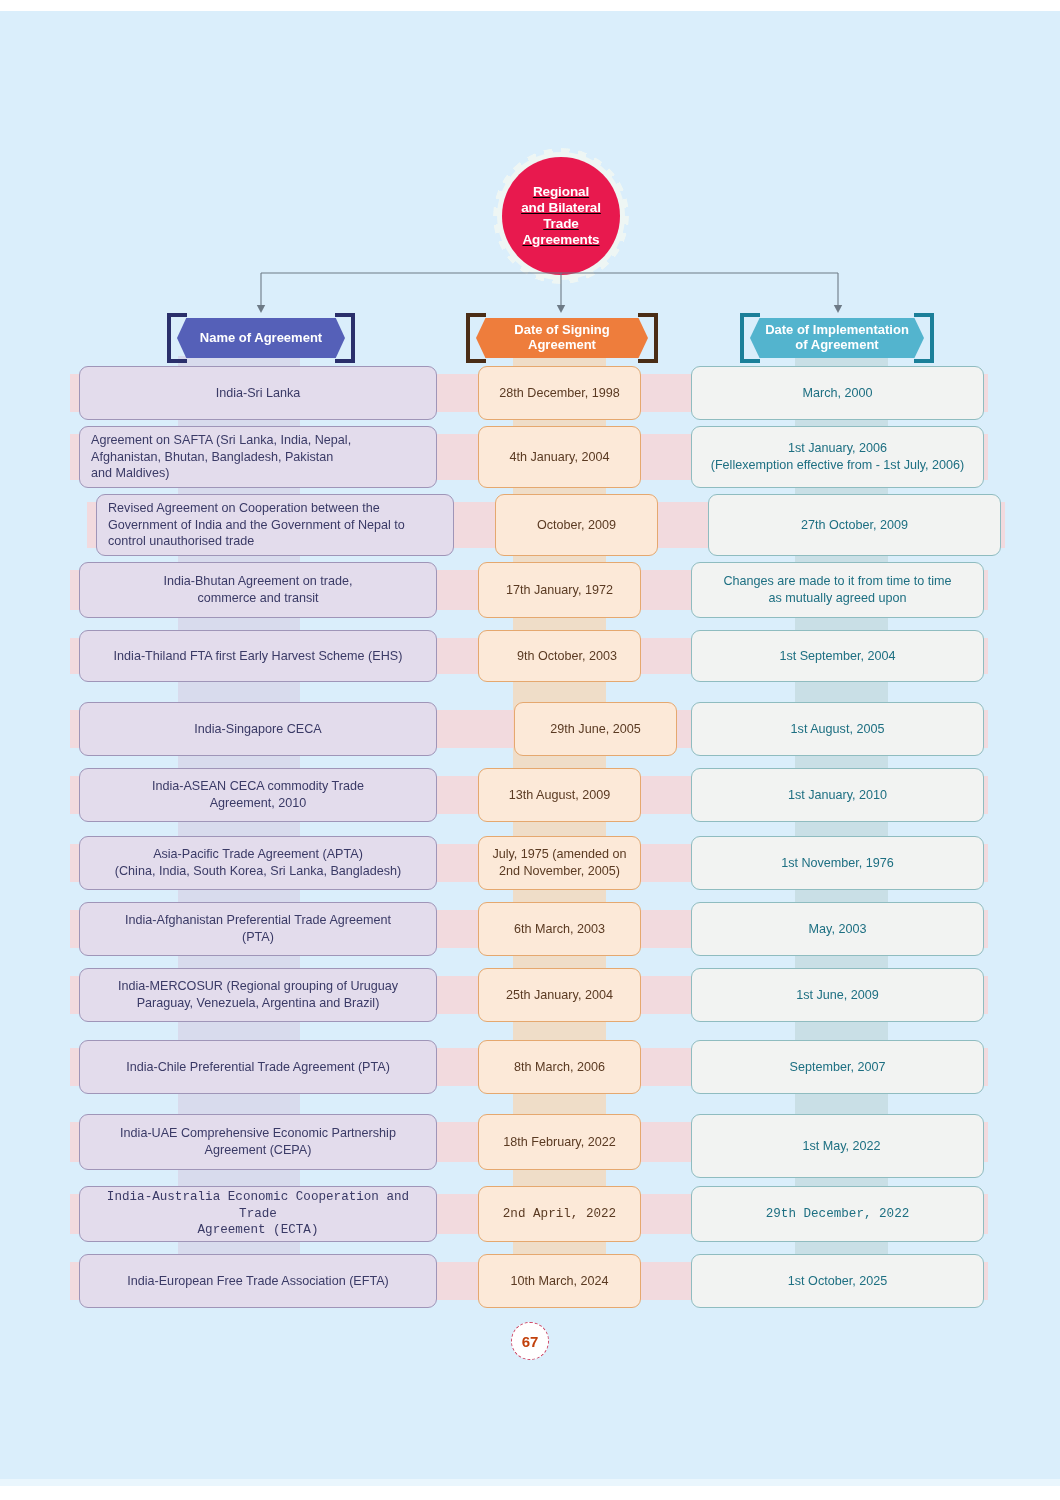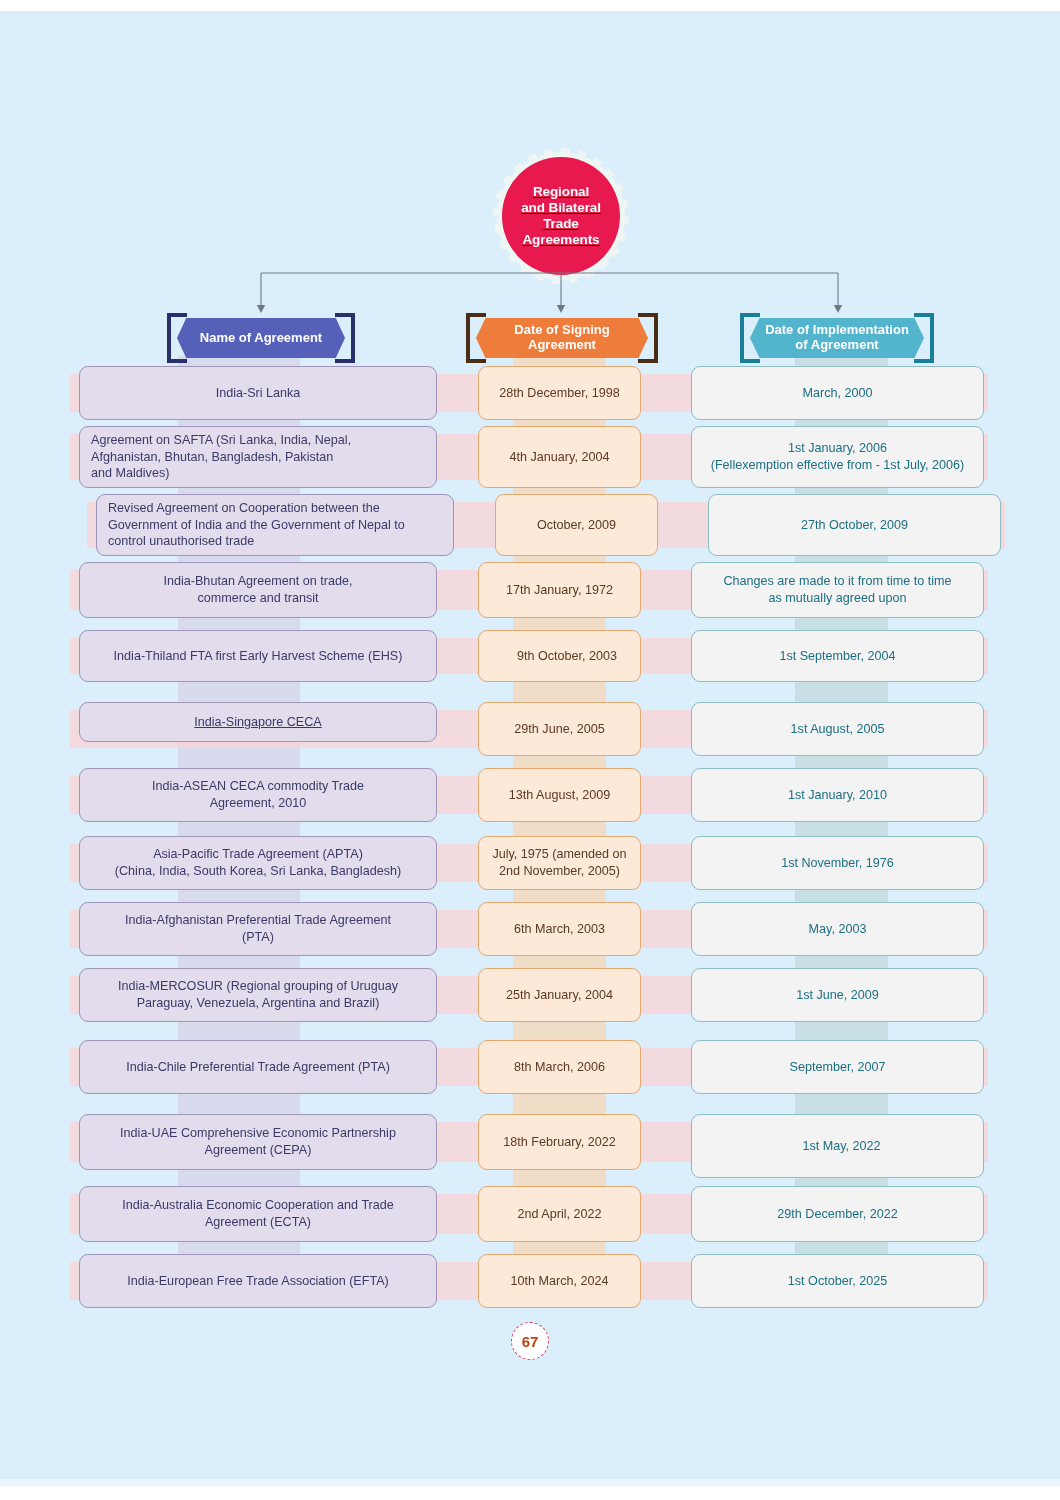--- a/index.html
+++ b/index.html
@@ -298,22 +298,22 @@
 as mutually agreed upon</div>
       </div>
       <div class="row" style="height: 66px; position: absolute; top: 264px; left: 0px;">
         <div class="hstripe" style="top: 8px; height: 36px;"></div>
         <div class="cell c1" style="top: 0px; height: 52px;">India-Thiland FTA first Early Harvest Scheme (EHS)</div>
         <div class="cell c2" style="top: 0px; height: 52px; padding-left: 23px;">9th October, 2003</div>
         <div class="cell c3" style="top: 0px; height: 52px;">1st September, 2004</div>
       </div>
       <div class="row" style="height: 68px; position: absolute; top: 336px; left: 0px;">
         <div class="hstripe" style="top: 8px; height: 38px;"></div>
-        <div class="cell c1" style="top: 0px; height: 40px; text-decoration: underline;">India-Singapore CECA</div>
-        <div class="cell c2" style="top: 0px; height: 54px;">29th June, 2005</div>
+        <div class="cell c1" style="top: 0px; height: 54px;">India-Singapore CECA</div>
+        <div class="cell c2" style="top: 0px; height: 54px; margin-left: 36px;">29th June, 2005</div>
         <div class="cell c3" style="top: 0px; height: 54px;">1st August, 2005</div>
       </div>
       <div class="row" style="height: 68px; position: absolute; top: 402px; left: 0px;">
         <div class="hstripe" style="top: 8px; height: 38px;"></div>
         <div class="cell c1" style="top: 0px; height: 54px;">India-ASEAN CECA commodity Trade
 Agreement, 2010</div>
         <div class="cell c2" style="top: 0px; height: 54px;">13th August, 2009</div>
         <div class="cell c3" style="top: 0px; height: 54px;">1st January, 2010</div>
       </div>
       <div class="row" style="height: 68px; position: absolute; top: 470px; left: 0px;">
@@ -344,21 +344,21 @@
         <div class="cell c2" style="top: 0px; height: 54px;">8th March, 2006</div>
         <div class="cell c3" style="top: 0px; height: 54px;">September, 2007</div>
       </div>
       <div class="row" style="height: 70px; position: absolute; top: 748px; left: 0px;">
         <div class="hstripe" style="top: 8px; height: 40px;"></div>
         <div class="cell c1" style="top: 0px; height: 56px;">India-UAE Comprehensive Economic Partnership
 Agreement (CEPA)</div>
         <div class="cell c2" style="top: 0px; height: 56px;">18th February, 2022</div>
         <div class="cell c3" style="top: 0px; height: 64px; padding-left: 16px;">1st May, 2022</div>
       </div>
-      <div class="row" style="height: 70px; position: absolute; top: 820px; left: 0px;">
+      <div class="row" style="height: 70px; position: absolute; top: 820px; left: 0px; font-family: Liberation Mono, monospace;">
         <div class="hstripe" style="top: 8px; height: 40px;"></div>
         <div class="cell c1" style="top: 0px; height: 56px;">India-Australia Economic Cooperation and Trade
 Agreement (ECTA)</div>
         <div class="cell c2" style="top: 0px; height: 56px;">2nd April, 2022</div>
         <div class="cell c3" style="top: 0px; height: 56px;">29th December, 2022</div>
       </div>
       <div class="row" style="height: 68px; position: absolute; top: 888px; left: 0px;">
         <div class="hstripe" style="top: 8px; height: 38px;"></div>
         <div class="cell c1" style="top: 0px; height: 54px;">India-European Free Trade Association (EFTA)</div>
         <div class="cell c2" style="top: 0px; height: 54px;">10th March, 2024</div>

